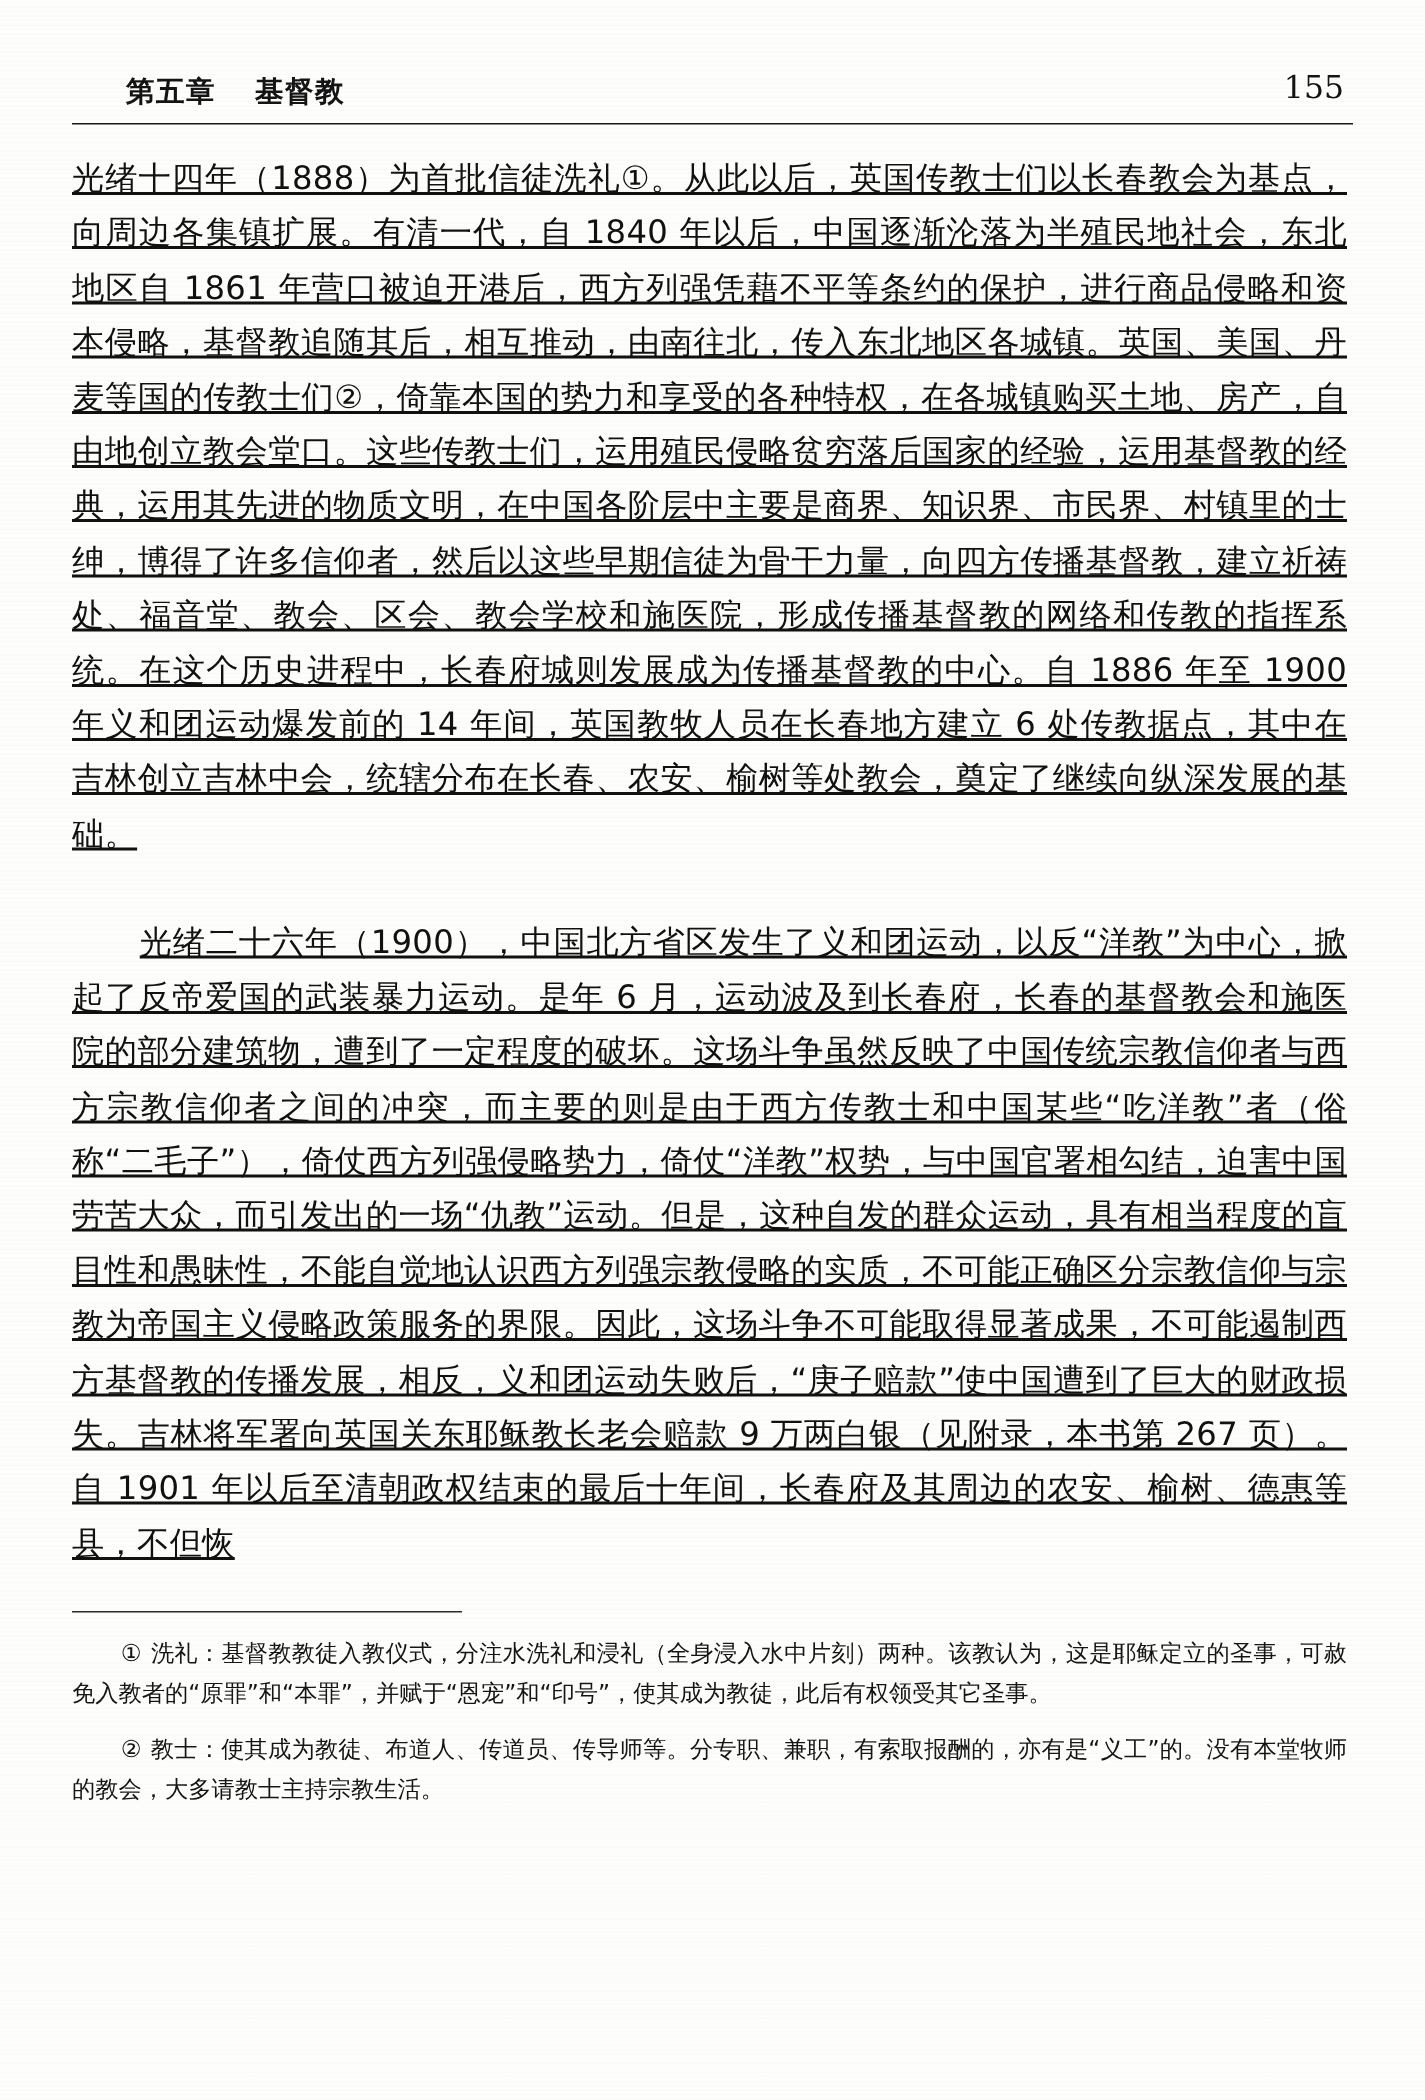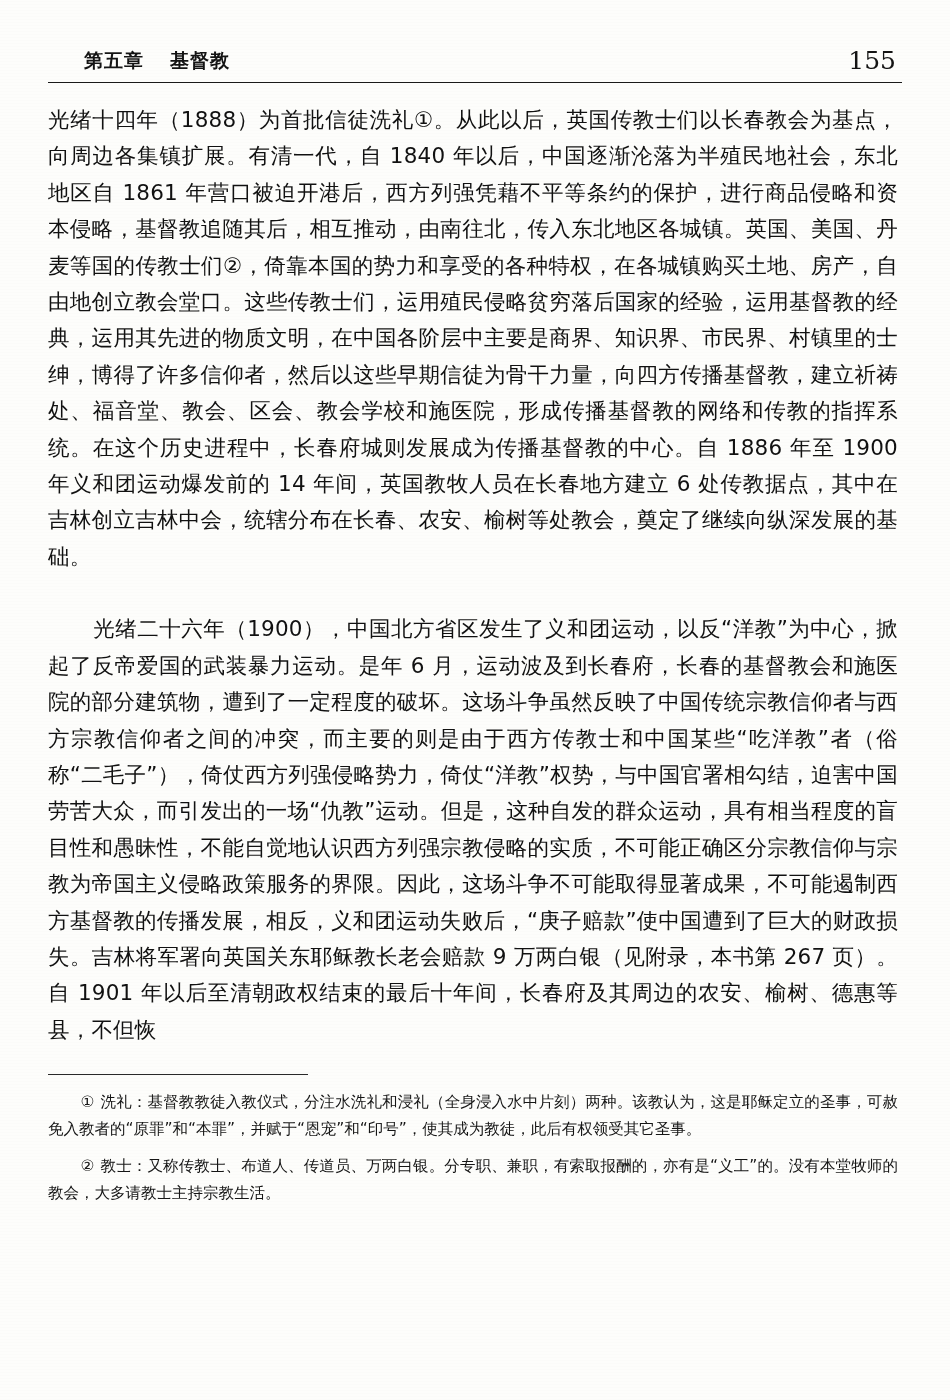--- a/index.html
+++ b/index.html
@@ -42,21 +42,21 @@
     font-size: 19px;
     letter-spacing: 1px;
     font-weight: 600;
     color: #141414;
   }
   .header-chapter .ch-num { margin-right: 26px; }
   .header-pageno {
     position: absolute;
     right: 6px;
     top: 6px;
-    font-size: 25px;
+    font-size: 21px;
     color: #141414;
     font-family: "DejaVu Serif", "Liberation Serif", serif;
   }
   .header-rule {
     position: absolute;
     left: 0;
     right: 0;
     top: 42px;
     border-top: 1.6px solid #1a1a1a;
   }
@@ -68,20 +68,21 @@
   }
   .para {
     font-size: 21.5px;
     line-height: 36.4px;
     text-align: justify;
     text-justify: inter-ideograph;
     letter-spacing: 0.2px;
     color: #111111;
     margin: 0;
     text-indent: 0;
+    text-decoration: underline;
   }
   .para.indent {
     text-indent: 2.1em;
     margin-top: 36px;
   }
 
   
   .footnote-rule {
     margin-top: 26px;
     width: 260px;
@@ -134,19 +135,19 @@
       <p class="para indent">光绪二十六年（1900），中国北方省区发生了义和团运动，以反“洋教”为中心，掀起了反帝爱国的武装暴力运动。是年 6 月，运动波及到长春府，长春的基督教会和施医院的部分建筑物，遭到了一定程度的破坏。这场斗争虽然反映了中国传统宗教信仰者与西方宗教信仰者之间的冲突，而主要的则是由于西方传教士和中国某些“吃洋教”者（俗称“二毛子”），倚仗西方列强侵略势力，倚仗“洋教”权势，与中国官署相勾结，迫害中国劳苦大众，而引发出的一场“仇教”运动。但是，这种自发的群众运动，具有相当程度的盲目性和愚昧性，不能自觉地认识西方列强宗教侵略的实质，不可能正确区分宗教信仰与宗教为帝国主义侵略政策服务的界限。因此，这场斗争不可能取得显著成果，不可能遏制西方基督教的传播发展，相反，义和团运动失败后，“庚子赔款”使中国遭到了巨大的财政损失。吉林将军署向英国关东耶稣教长老会赔款 9 万两白银（见附录，本书第 267 页）。自 1901 年以后至清朝政权结束的最后十年间，长春府及其周边的农安、榆树、德惠等县，不但恢</p>
     </div>
 
     <div class="footnote-rule"></div>
 
     <div class="footnotes">
       <p class="footnote">
         <span class="marker">①</span><span class="fn-label">洗礼：基督教教徒入教仪式，分注水洗礼和浸礼（全身浸入水中片刻）两种。该教认为，这是耶稣定立的圣事，可赦免入教者的“原罪”和“本罪”，并赋于“恩宠”和“印号”，使其成为教徒，此后有权领受其它圣事。</span>
       </p>
       <p class="footnote">
-        <span class="marker">②</span><span class="fn-label">教士：又称传教士、布道人、传道员、万两白银。分专职、兼职，有索取报酬的，亦有是“义工”的。没有本堂牧师的教会，大多请教士主持宗教生活。</span>
+        <span class="marker">②</span><span class="fn-label">教士：使其成为教徒、布道人、传道员、传导师等。分专职、兼职，有索取报酬的，亦有是“义工”的。没有本堂牧师的教会，大多请教士主持宗教生活。</span>
       </p>
     </div>
 
   </div>
   <div class="grain"></div>
 </div>
 
 </body></html>

